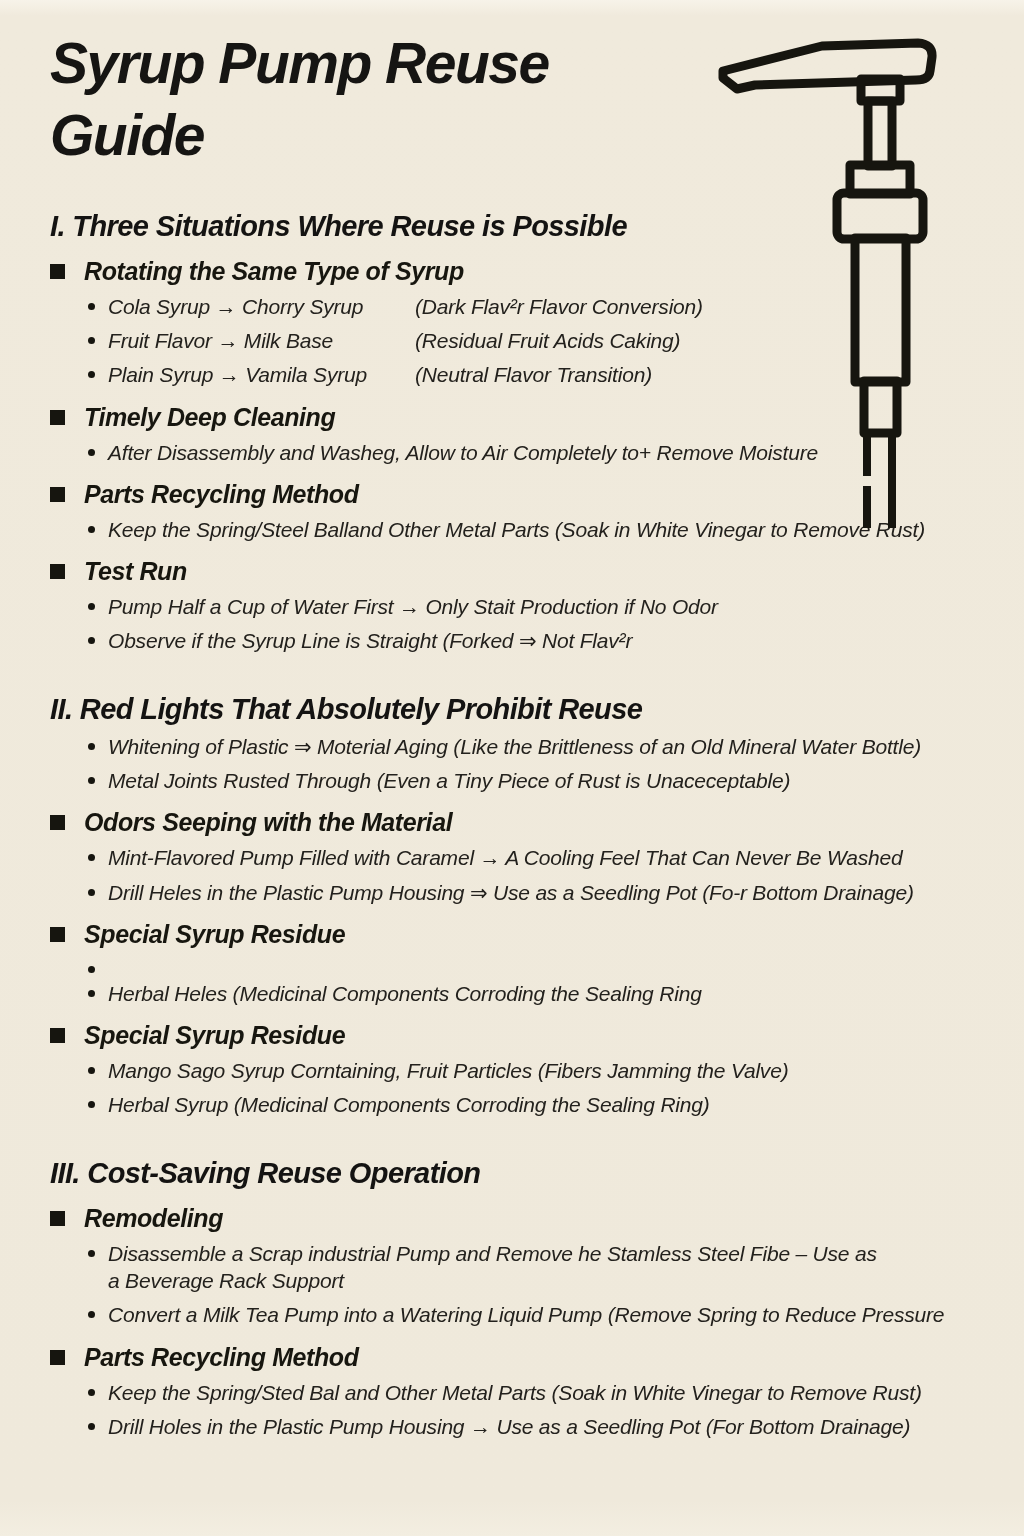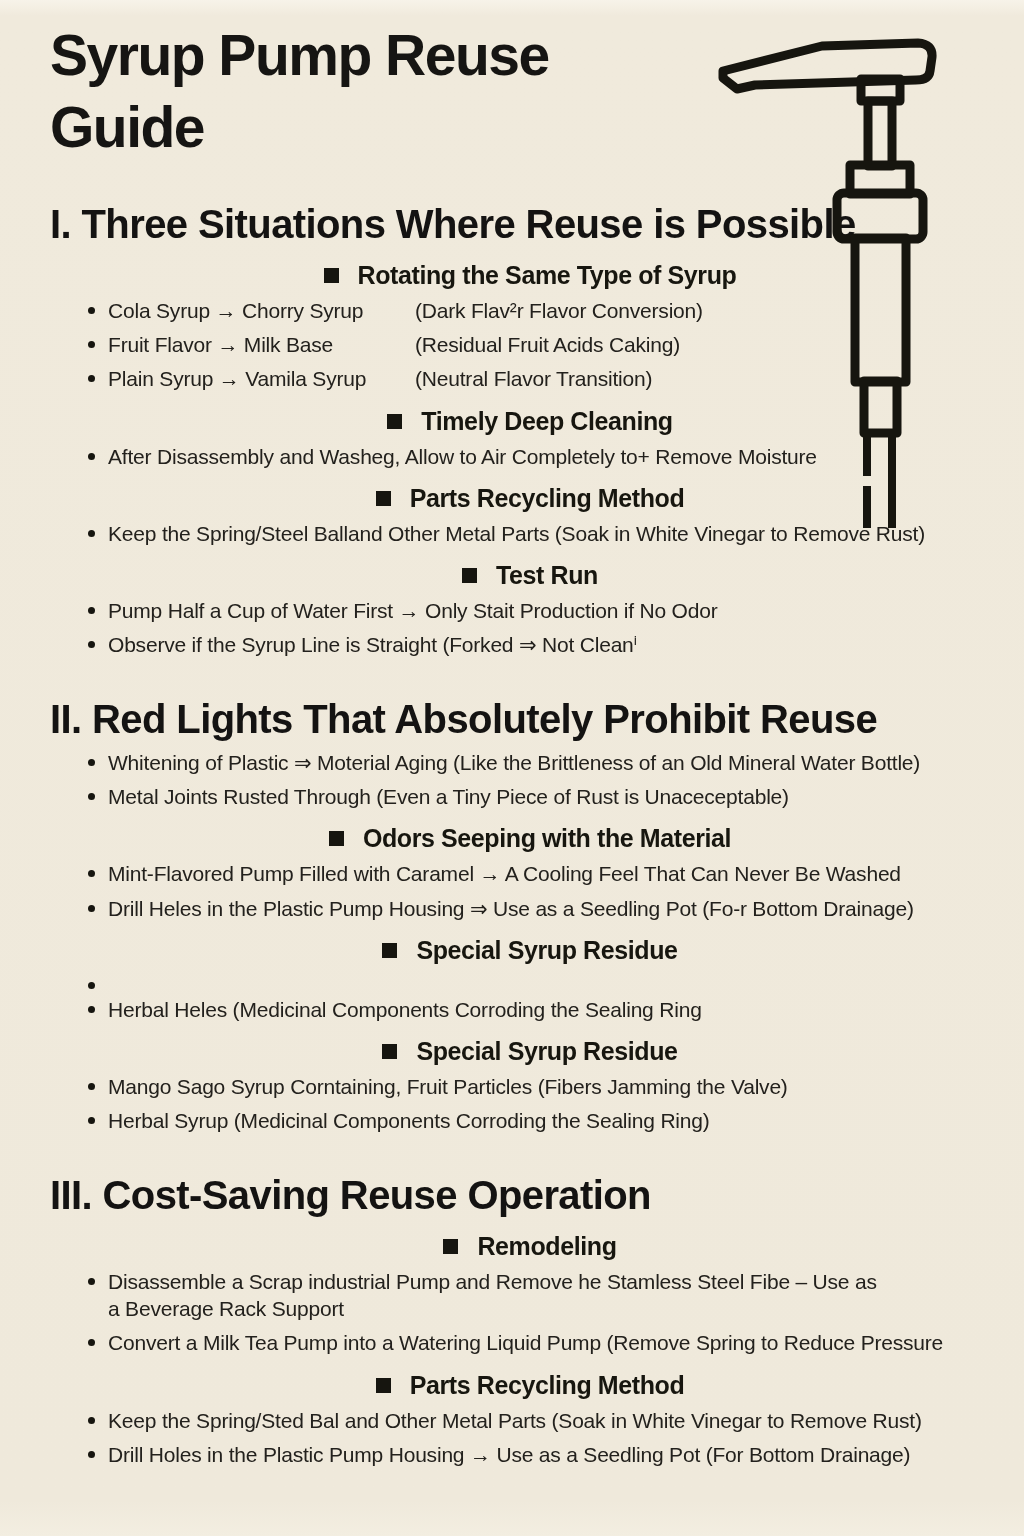--- a/index.html
+++ b/index.html
@@ -4,31 +4,31 @@
 <style>
   html,body{margin:0;padding:0;}
   .page{
     position:relative;
     width:1024px;height:1536px;
     overflow:hidden;
     background:linear-gradient(180deg,#f7f3e9 0px,#f0eadc 16px,#efe9db 1500px,#f3eee1 1536px);
     font-family:"Liberation Sans","DejaVu Sans",sans-serif;
     color:#1f1d1a;
   }
-  .inner{padding:20px 14px 0 50px;}
+  .inner{padding:28px 14px 0 50px;font-style:italic;}
   h1{
     margin:0 0 4px 0;
     font-size:57px;line-height:1.26;font-weight:700;
     letter-spacing:-1.5px;color:#161513;
   }
   h2.sec{
-    font-size:40px;font-weight:700;margin:38px 0 4px 0;
+    font-size:29px;font-weight:700;margin:38px 0 4px 0;
     letter-spacing:-0.6px;color:#141312;
   }
-  .glabel{display:flex;align-items:center;margin:14px 0 6px 0;justify-content:center;}
+  .glabel{display:flex;align-items:center;margin:14px 0 6px 0;}
   .sq{width:15px;height:15px;background:#16150f;margin-right:19px;flex:none;}
   .gtext{font-size:25px;font-weight:700;letter-spacing:-0.4px;color:#17160f;}
   .bullet{
     display:flex;align-items:flex-start;
     padding-left:38px;margin:7px 0;
     font-size:21px;line-height:1.3;color:#23211d;
   }
   .dot{width:7px;height:7px;border-radius:50%;background:#16150f;margin:10px 13px 0 0;flex:none;}
   .btext{letter-spacing:-0.2px;white-space:pre-line;}
   .c1{display:inline-block;width:307px;}
@@ -99,21 +99,21 @@
         <div class="glabel">
           <span class="sq"></span>
           <span class="gtext">Test Run</span>
         </div>
         <div class="bullet">
           <span class="dot"></span>
           <span class="btext">Pump Half a Cup of Water First → Only Stait Production if No Odor</span>
         </div>
         <div class="bullet">
           <span class="dot"></span>
-          <span class="btext">Observe if the Syrup Line is Straight (Forked ⇒ Not Cleanⁱ</span>
+          <span class="btext">Observe if the Syrup Line is Straight (Forked ⇒ Not Flav²r</span>
         </div>
         <h2 class="sec">II. Red Lights That Absolutely Prohibit Reuse</h2>
         <div class="bullet">
           <span class="dot"></span>
           <span class="btext">Whitening of Plastic ⇒ Moterial Aging (Like the Brittleness of an Old Mineral Water Bottle)</span>
         </div>
         <div class="bullet">
           <span class="dot"></span>
           <span class="btext">Metal Joints Rusted Through (Even a Tiny Piece of Rust is Unaceceptable)</span>
         </div>

